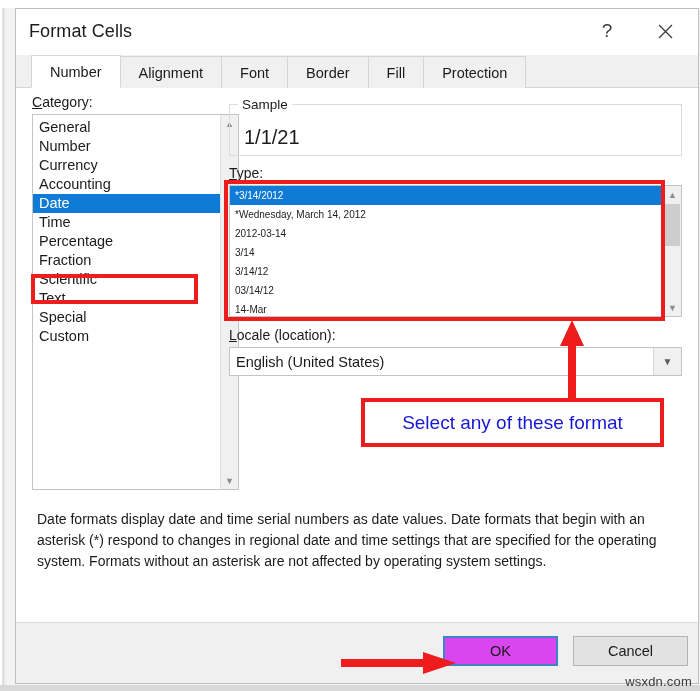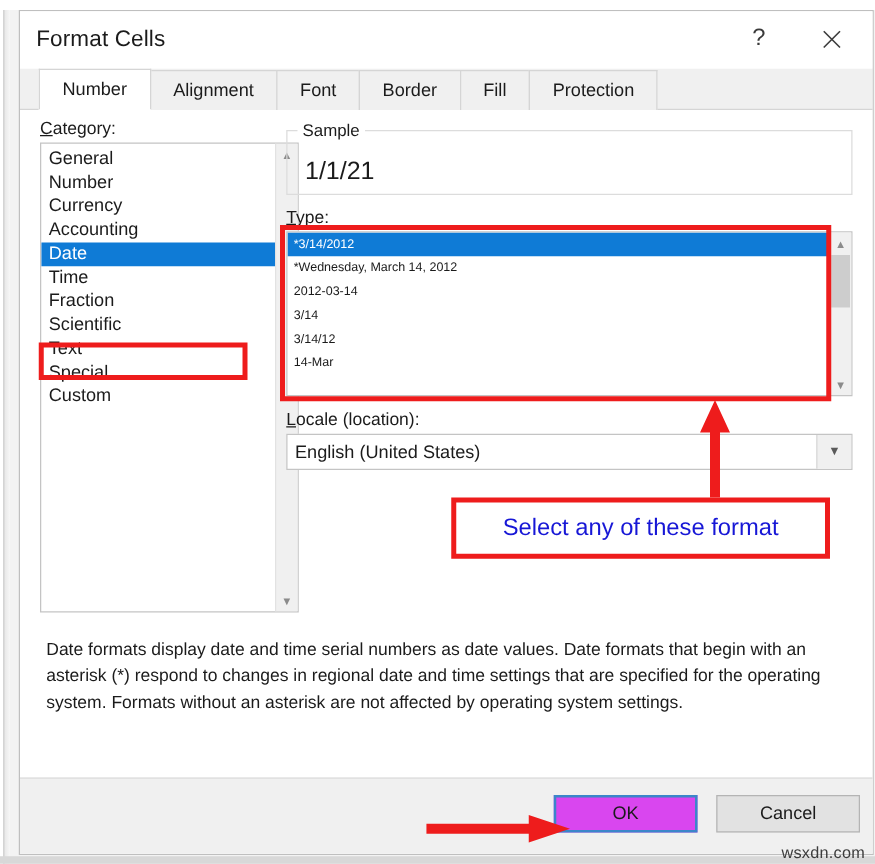--- a/index.html
+++ b/index.html
@@ -442,20 +442,21 @@
 
     <div class="fieldlabel" id="category-label"><u>C</u>ategory:</div>
     <div id="category-listbox">
       <div class="items" id="category-items">
           <div class="cat-item">General</div>
           <div class="cat-item">Number</div>
           <div class="cat-item">Currency</div>
           <div class="cat-item">Accounting</div>
           <div class="cat-item selected">Date</div>
           <div class="cat-item">Time</div>
+          <div class="cat-item">Percentage</div>
           <div class="cat-item">Fraction</div>
           <div class="cat-item">Scientific</div>
           <div class="cat-item">Text</div>
           <div class="cat-item">Special</div>
           <div class="cat-item">Custom</div>
         </div>
       <div class="vscroll">
         <div class="arrow up">▲</div>
         <div class="arrow down">▼</div>
       </div>
@@ -466,20 +467,21 @@
     <div id="sample-value">1/1/21</div>
 
     <div class="fieldlabel" id="type-label"><u>T</u>ype:</div>
     <div id="type-listbox">
       <div class="items" id="type-items">
           <div class="type-item selected">*3/14/2012</div>
           <div class="type-item">*Wednesday, March 14, 2012</div>
           <div class="type-item">2012-03-14</div>
           <div class="type-item">3/14</div>
           <div class="type-item">3/14/12</div>
+          <div class="type-item">03/14/12</div>
           <div class="type-item">14-Mar</div>
         </div>
       <div class="vscroll">
         <div class="arrow up">▲</div>
         <div class="thumb" style="top:18px;height:42px;"></div>
         <div class="arrow down">▼</div>
       </div>
     </div>
     <div id="type-highlight"></div>
     <div id="date-highlight"></div>

